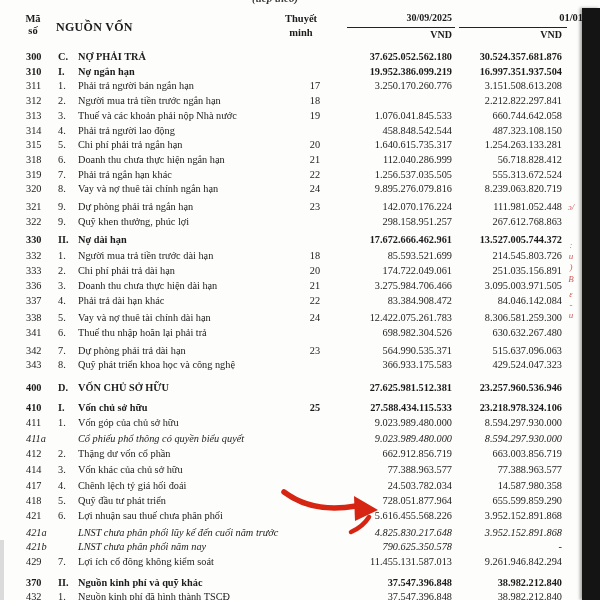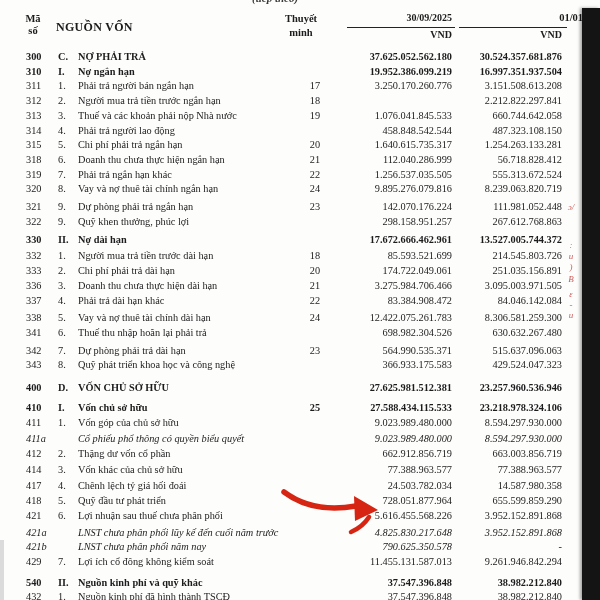--- a/index.html
+++ b/index.html
@@ -326,21 +326,21 @@
       </div>
       <div class="row">
         <span class="c-code">429</span>
         <span class="c-prefix">7.</span>
         <span class="c-label">Lợi ích cổ đông không kiểm soát</span>
         <span class="c-note"></span>
         <span class="c-v1">11.455.131.587.013</span>
         <span class="c-v2">9.261.946.842.294</span>
       </div>
       <div class="row sec" style="margin-top: 6px;">
-        <span class="c-code">540</span>
+        <span class="c-code">370</span>
         <span class="c-prefix">II.</span>
         <span class="c-label">Nguồn kinh phí và quỹ khác</span>
         <span class="c-note"></span>
         <span class="c-v1">37.547.396.848</span>
         <span class="c-v2">38.982.212.840</span>
       </div>
       <div class="row">
         <span class="c-code">432</span>
         <span class="c-prefix">1.</span>
         <span class="c-label">Nguồn kinh phí đã hình thành TSCĐ</span>

